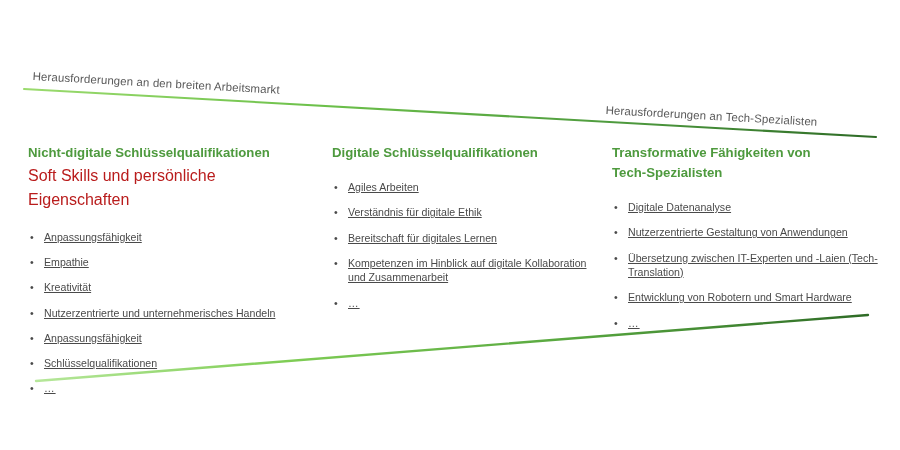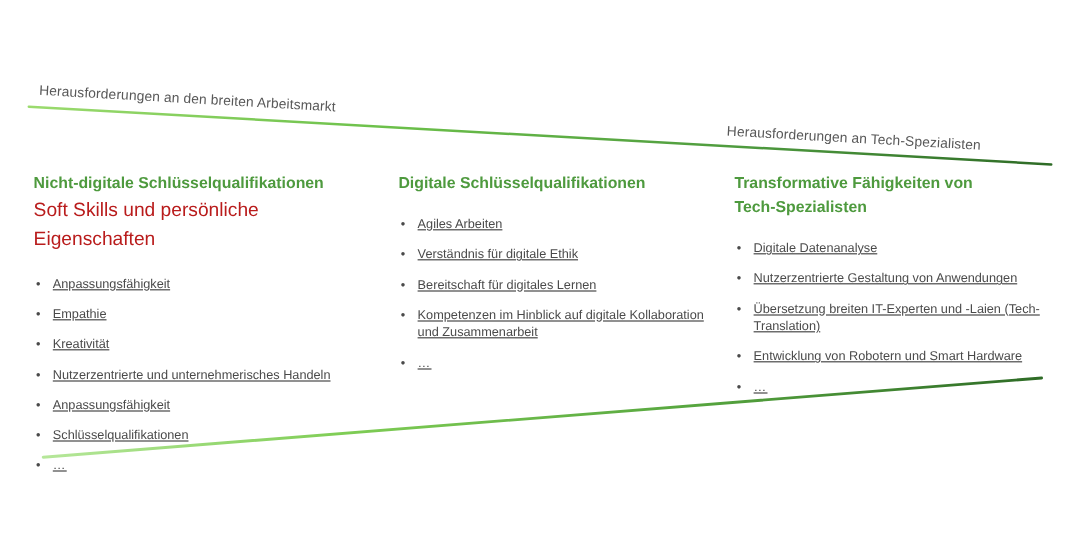--- a/index.html
+++ b/index.html
@@ -222,21 +222,21 @@
         <li>
           <span class="bullet-dot">•</span>
           <span class="bullet-text">Digitale Datenanalyse</span>
         </li>
         <li>
           <span class="bullet-dot">•</span>
           <span class="bullet-text">Nutzerzentrierte Gestaltung von Anwendungen</span>
         </li>
         <li>
           <span class="bullet-dot">•</span>
-          <span class="bullet-text">Übersetzung breiten IT-Experten und -Laien (Tech-Translation)</span>
+          <span class="bullet-text">Übersetzung zwischen IT-Experten und -Laien (Tech-Translation)</span>
         </li>
         <li>
           <span class="bullet-dot">•</span>
           <span class="bullet-text">Entwicklung von Robotern und Smart Hardware</span>
         </li>
         <li class="ellipsis">
           <span class="bullet-dot">•</span>
           <span class="bullet-text">…</span>
         </li>
       </ul>

